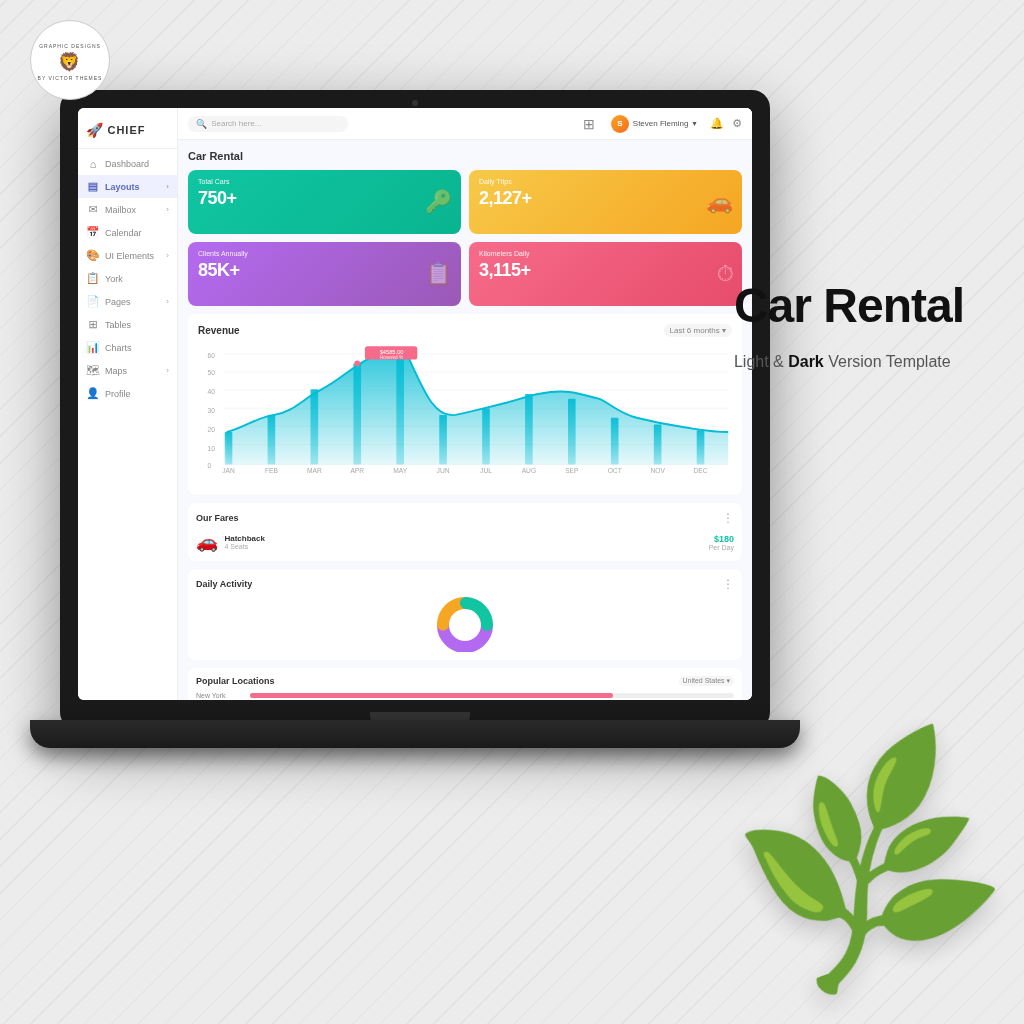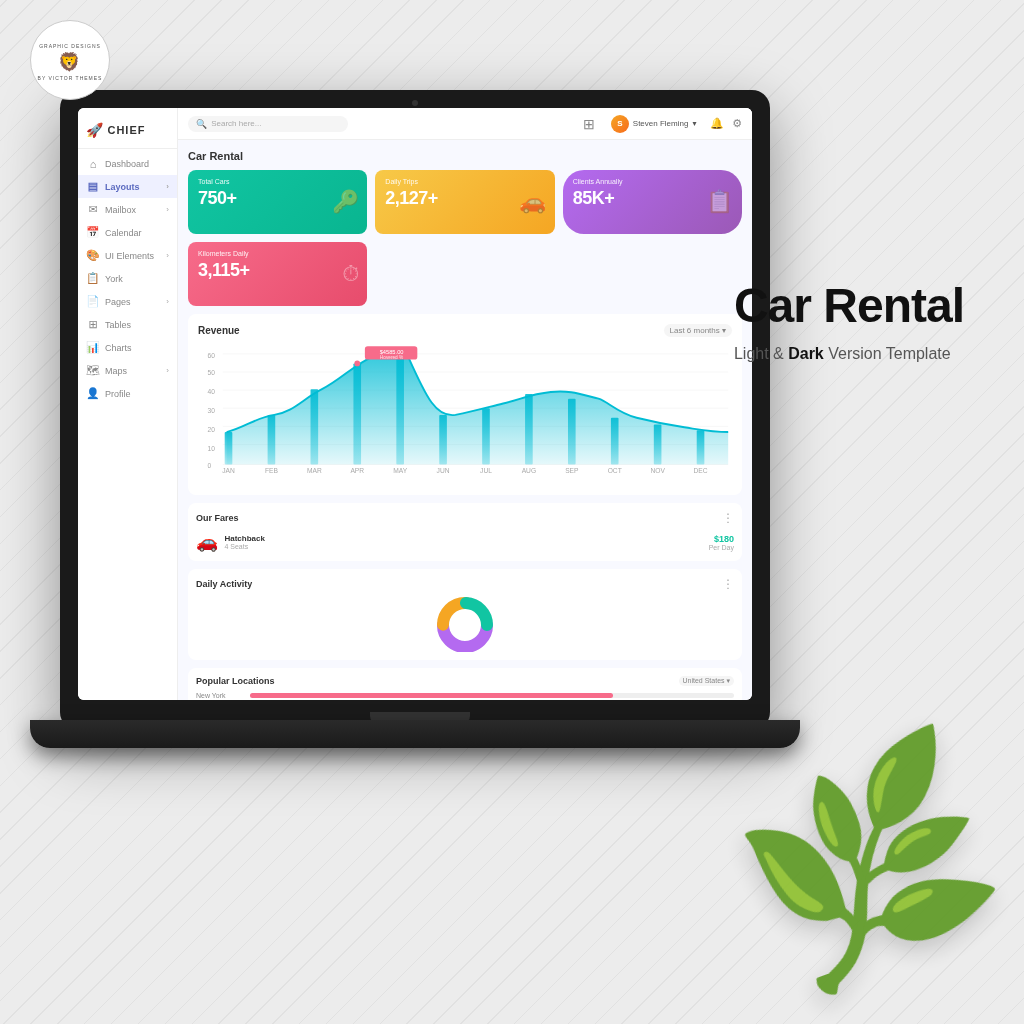--- a/index.html
+++ b/index.html
@@ -247,35 +247,35 @@
     .section-title {
       font-size: 11px;
       font-weight: 600;
       color: #333;
       margin-bottom: 8px;
     }
 
     
     .stat-cards {
       display: grid;
-      grid-template-columns: repeat(3, 1fr);
+      grid-template-columns: repeat(2, 1fr);
       gap: 8px;
       margin-bottom: 8px;
     }
     .stat-card {
       border-radius: 8px;
       padding: 8px 10px;
       color: white;
       position: relative;
       overflow: hidden;
       min-height: 64px;
     }
     .stat-card.green { background: linear-gradient(135deg, #11c5a2, #09b590); }
     .stat-card.yellow { background: linear-gradient(135deg, #f7c948, #f5a623); }
-    .stat-card.purple { background: linear-gradient(135deg, #b46af0, #9b59b6); border-radius: 21px; }
+    .stat-card.purple { background: linear-gradient(135deg, #b46af0, #9b59b6); }
     .stat-card.pink { background: linear-gradient(135deg, #f76b8a, #e74c6c); }
     .stat-card-label {
       font-size: 7px;
       opacity: 0.9;
       margin-bottom: 3px;
       font-weight: 500;
     }
     .stat-card-value {
       font-size: 18px;
       font-weight: 700;
@@ -428,21 +428,21 @@
     }
     .promo-subtitle {
       font-size: 36px;
       font-weight: 300;
       color: #333;
       margin-top: 4px;
     }
     .promo-desc {
       font-size: 16px;
       color: #555;
-      margin-top: 12px;
+      margin-top: 20px;
       font-weight: 400;
     }
     .promo-desc strong {
       font-weight: 800;
       color: #111;
     }
 
     
     .leaf-decor {
       position: absolute;

